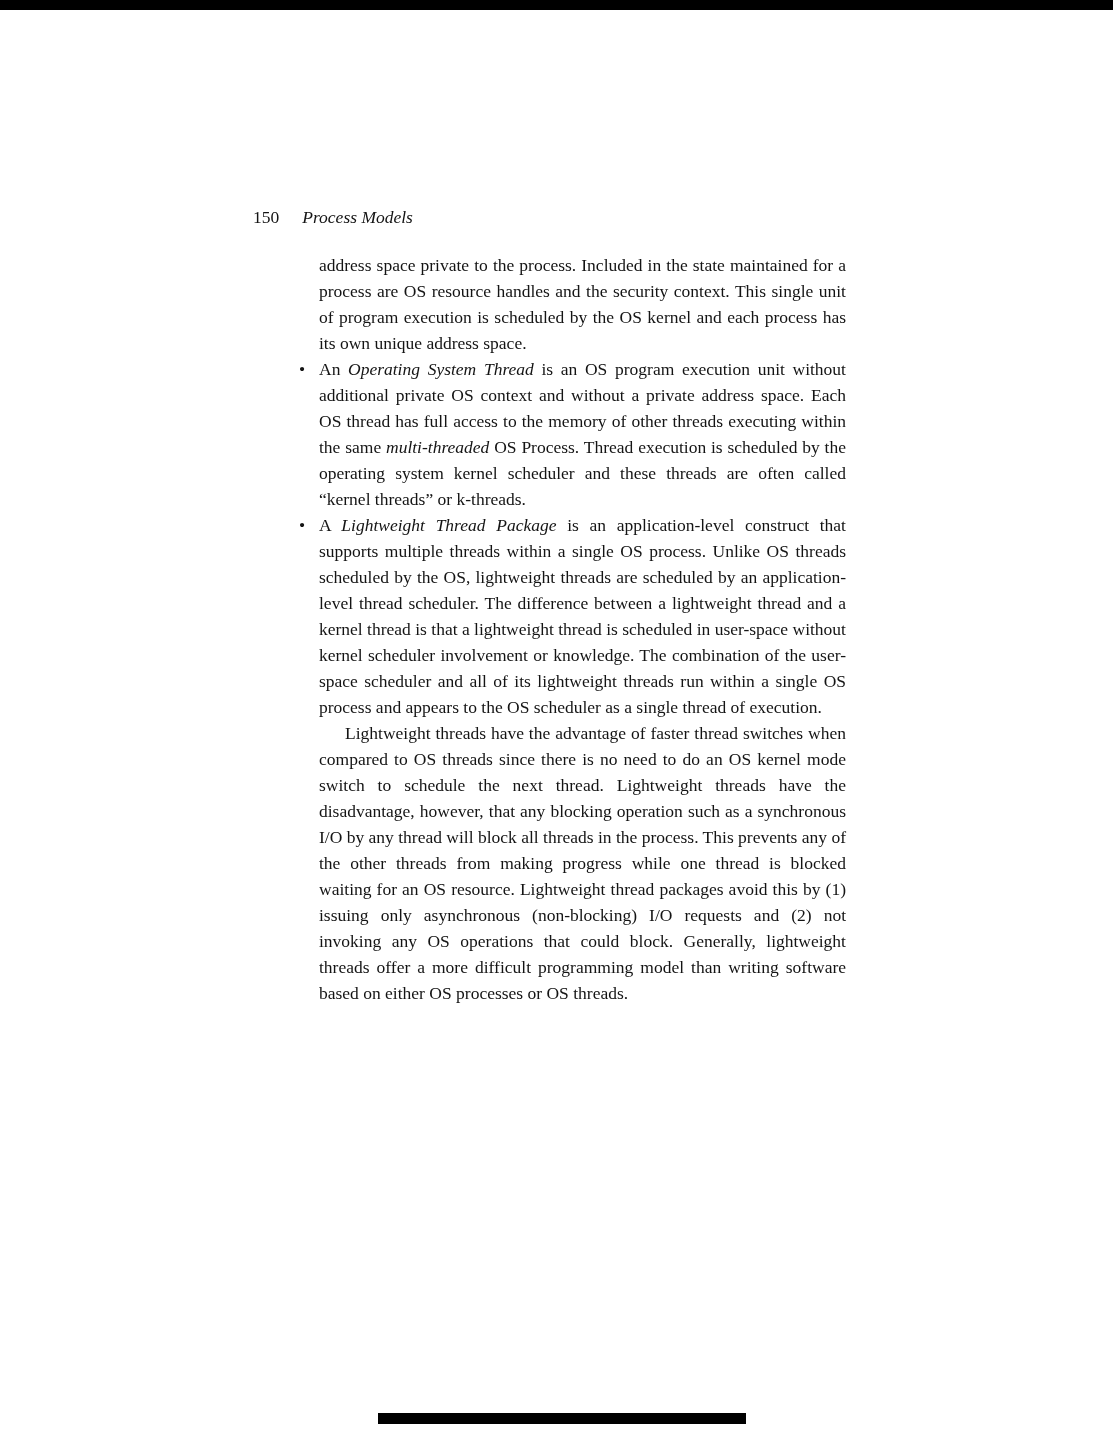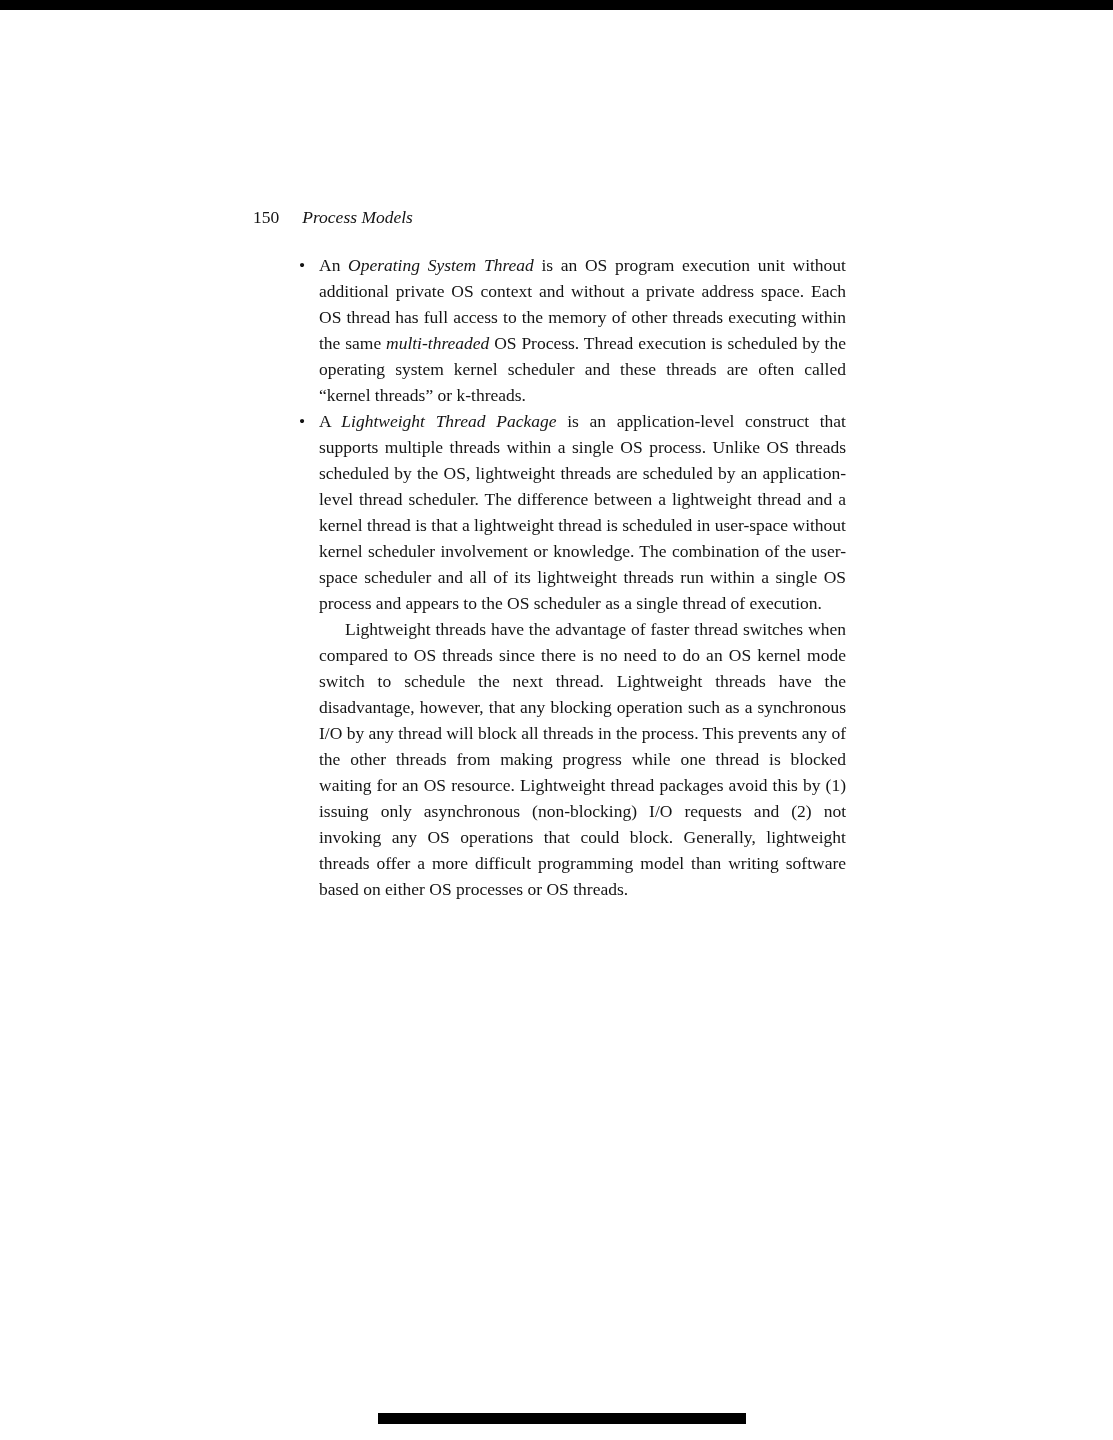--- a/index.html
+++ b/index.html
@@ -80,20 +80,21 @@
 <div class="page">
 
   <div class="scan-bar scan-top"></div>
 
   <div class="running-header">
     <span class="page-number">150</span><span class="chapter-title">Process Models</span>
   </div>
 
   <div class="body-block">
 
+    <p class="intro-paragraph">address space private to the process. Included in the state maintained for a process are OS resource handles and the security context. This single unit of program execution is scheduled by the OS kernel and each process has its own unique address space.</p>
 
     <div class="bullet-item">
       <span class="bullet-marker">•</span>
       <p class="bullet-text"><span>An </span><em>Operating System Thread</em><span> is an OS program execution unit without additional private OS context and without a private address space. Each OS thread has full access to the memory of other threads executing within the same </span><em>multi-threaded</em><span> OS Process. Thread execution is scheduled by the operating system kernel scheduler and these threads are often called “kernel threads” or k-threads.</span></p>
     </div>
 
     <div class="bullet-item">
       <span class="bullet-marker">•</span>
       <p class="bullet-text"><span>A </span><em>Lightweight Thread Package</em><span> is an application-level construct that supports multiple threads within a single OS process. Unlike OS threads scheduled by the OS, lightweight threads are scheduled by an application-level thread scheduler. The difference between a lightweight thread and a kernel thread is that a lightweight thread is scheduled in user-space without kernel scheduler involvement or knowledge. The combination of the user-space scheduler and all of its lightweight threads run within a single OS process and appears to the OS scheduler as a single thread of execution.</span></p>
     </div>

